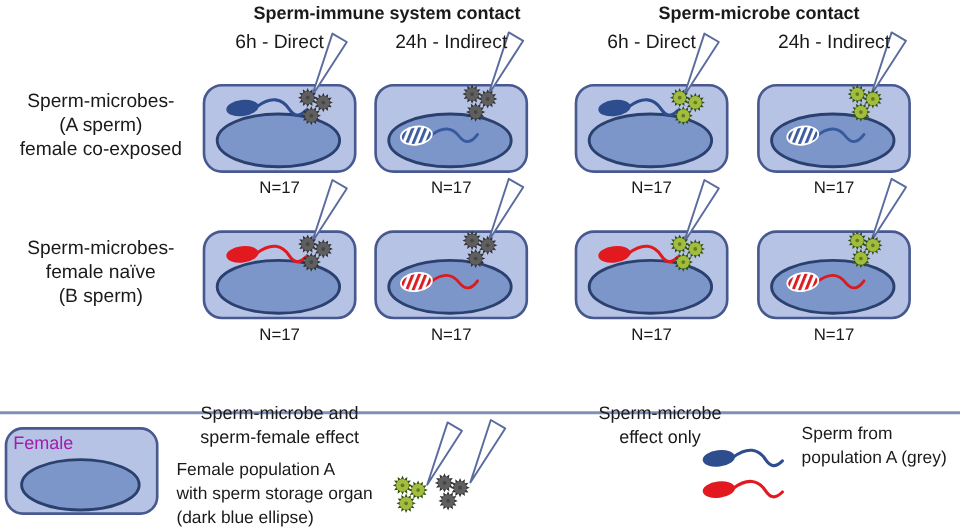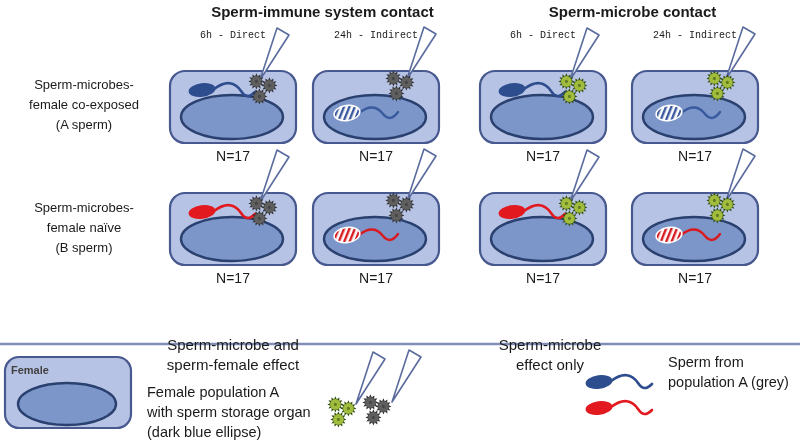--- a/index.html
+++ b/index.html
@@ -2,26 +2,26 @@
 <html><head>
 <meta charset="utf-8">
 <style>
   html,body{margin:0;padding:0;background:#ffffff;}
   #fig{position:relative;width:800px;height:441px;background:#ffffff;overflow:hidden;
        font-family:"Liberation Sans",sans-serif;color:#1a1a1a;padding-left:12px;}
   #gfx{position:absolute;left:0;top:0;}
   .t{position:absolute;line-height:20px;}
   .center{text-align:center;}
   .hdr{font-size:15px;font-weight:700;white-space:nowrap;}
-  .tp{font-size:10px;width:126px;font-family:Liberation Mono, monospace;}
-  .rowlab{font-size:13px;width:158px;line-height:20px;}
+  .tp{font-size:16px;width:126px;}
+  .rowlab{font-size:16px;width:158px;line-height:20px;}
   .n{font-size:14px;width:126px;}
   .cap{font-size:15px;width:190px;line-height:20px;margin-top:44px;}
   .leg{font-size:14.5px;line-height:20px;}
-  .femlab{font-size:11px;font-weight:700;color:#404040;}
+  .femlab{font-size:15px;font-weight:400;color:#a21caf;}
 </style>
 </head>
 <body>
 
 <div id="fig">
 
   <svg id="gfx" width="800" height="441" viewBox="0 0 800 441">
     <defs>
       <pattern id="hatch-a" width="5" height="5" patternUnits="userSpaceOnUse" patternTransform="rotate(30)">
         <rect width="5" height="5" fill="#ffffff"></rect>
@@ -151,22 +151,22 @@
   <div class="t hdr center" style="left:180px;top:2px;width:285px;">Sperm-immune system contact</div>
   <div class="t hdr center" style="left:490px;top:2px;width:285px;">Sperm-microbe contact</div>
 
   <div class="t tp center" style="left:170px;top:26px;">6h - Direct</div>
   <div class="t tp center" style="left:313px;top:26px;">24h - Indirect</div>
   <div class="t tp center" style="left:480px;top:26px;">6h - Direct</div>
   <div class="t tp center" style="left:632px;top:26px;">24h - Indirect</div>
 
   <div class="t rowlab center" style="left:5px;top:75px;">
     <div>Sperm-microbes-</div>
+    <div>(A sperm)</div>
     <div>female co-exposed</div>
-    <div>(A sperm)</div>
   </div>
   <div class="t rowlab center" style="left:5px;top:198px;">
     <div>Sperm-microbes-</div>
     <div>female naïve</div>
     <div>(B sperm)</div>
   </div>
 
   <div class="t n center" style="left:170px;top:146px;">N=17</div>
   <div class="t n center" style="left:313px;top:146px;">N=17</div>
   <div class="t n center" style="left:480px;top:146px;">N=17</div>

